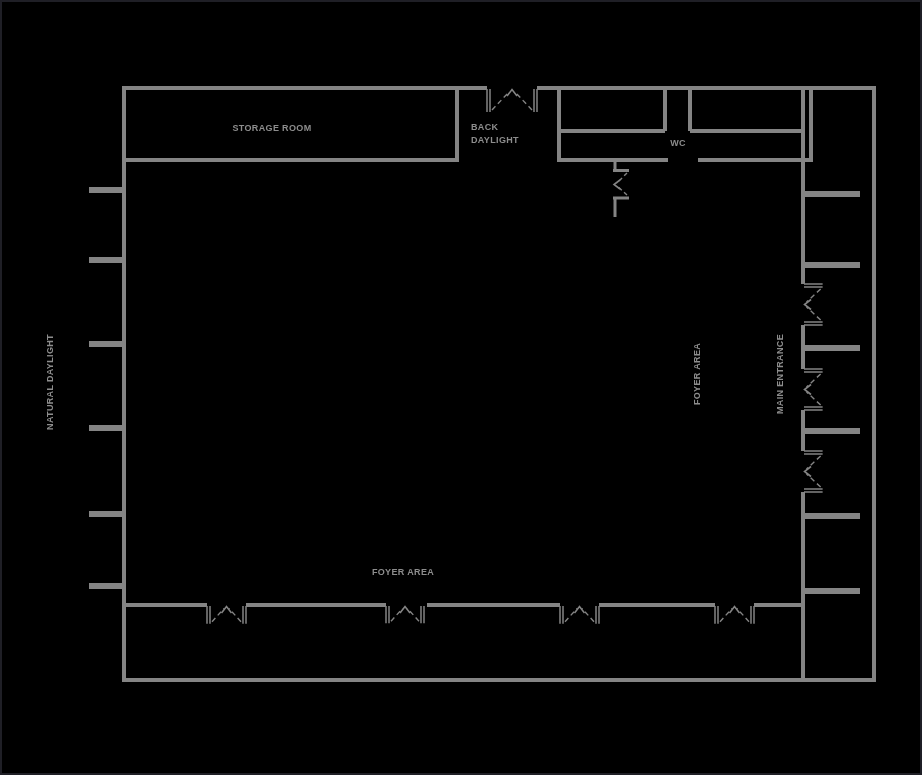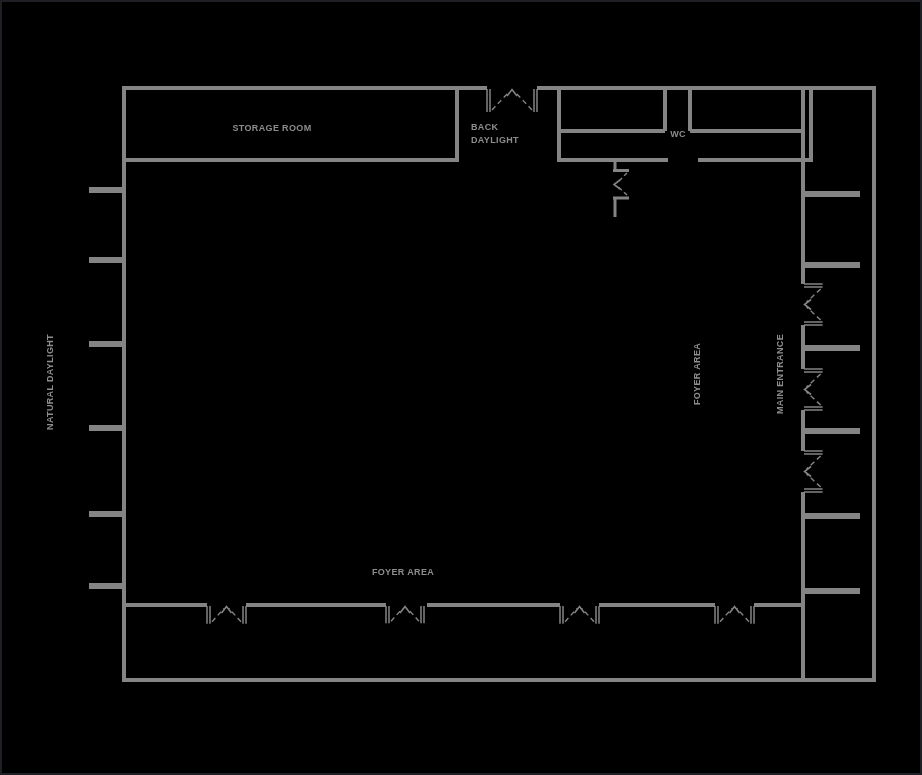--- a/index.html
+++ b/index.html
@@ -147,21 +147,21 @@
       </g>
     </svg>
 
   <div class="lbl" style="left:272px;top:128px">STORAGE ROOM</div>
 
   <div class="lbl two-line" style="left:511px;top:134px">
     <div>BACK</div>
     <div>DAYLIGHT</div>
   </div>
 
-  <div class="lbl" style="left:678px;top:134px">WC</div>
+  <div class="lbl" style="left:678px;top:143px">WC</div>
 
   <div class="lbl vert" style="left:50px;top:382px">NATURAL DAYLIGHT</div>
 
   <div class="lbl vert" style="left:697px;top:374px">FOYER AREA</div>
 
   <div class="lbl vert" style="left:780px;top:374px">MAIN ENTRANCE</div>
 
   <div class="lbl" style="left:403px;top:572px">FOYER AREA</div>
 
   <div class="frame"></div>

